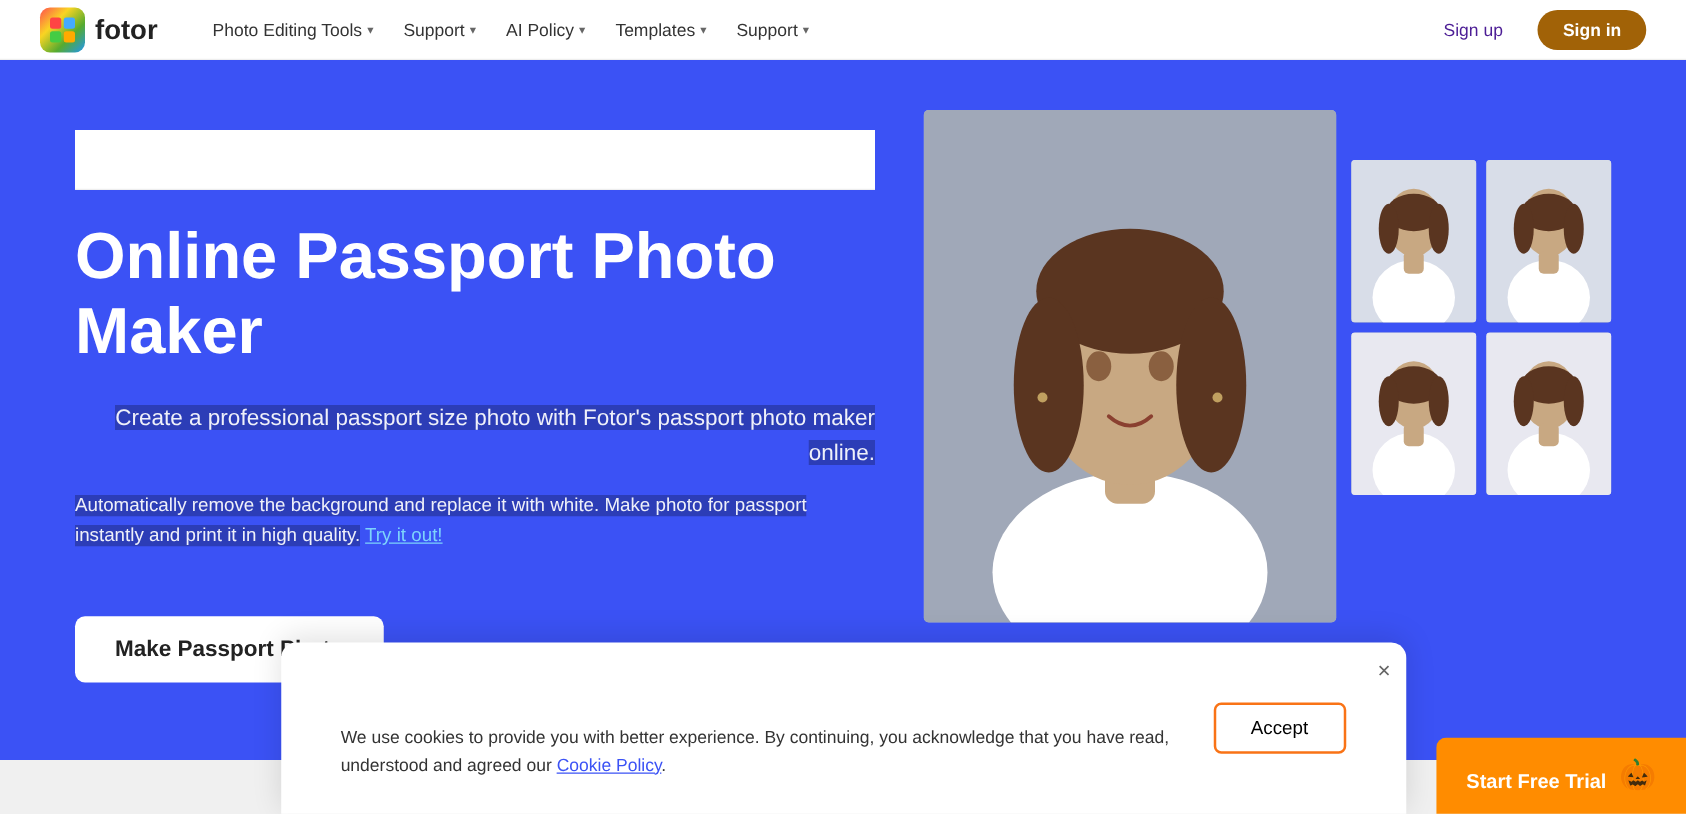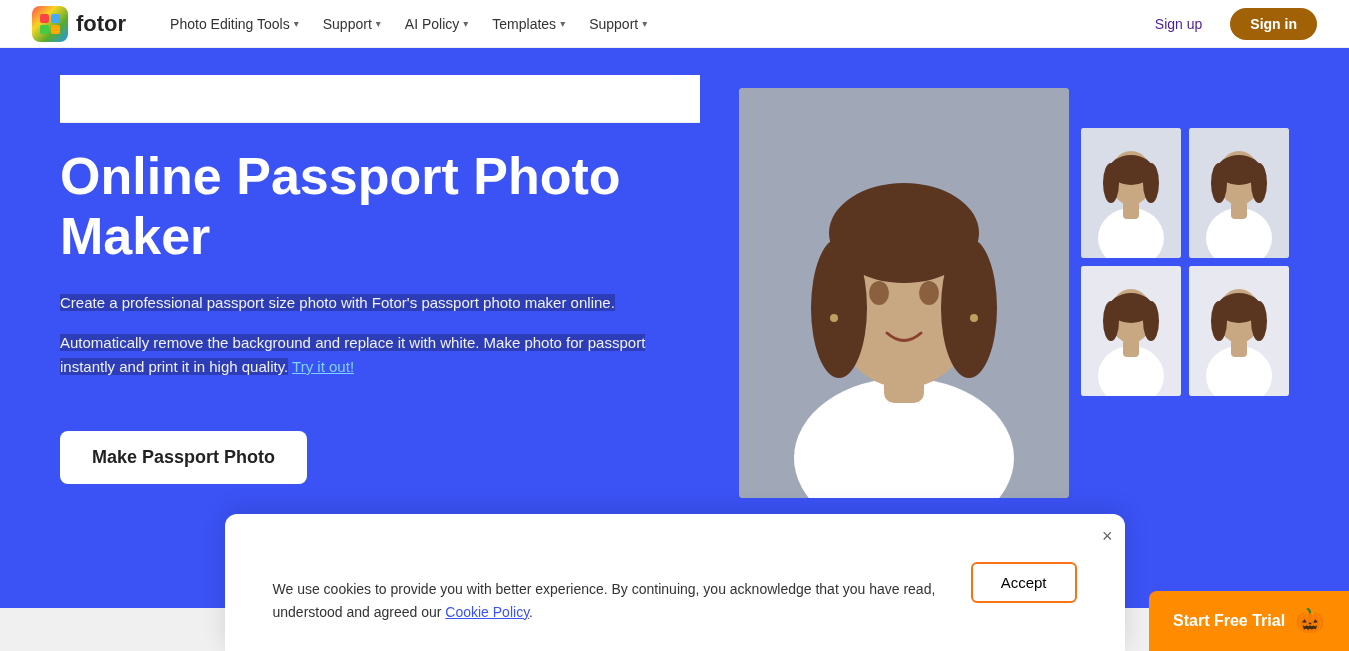--- a/index.html
+++ b/index.html
@@ -35,40 +35,41 @@
     }
     .btn-signin {
       padding: 8px 20px; font-size: 14px; color: #fff;
       background: #a16207; border: none; border-radius: 20px; cursor: pointer; font-weight: 600;
     }
 
     
     .hero {
       background: #3b52f5;
       min-height: 560px;
-      padding: 27px 60px 60px 60px;
+      padding: 56px 60px 60px 60px;
       display: flex; align-items: flex-start;
       position: relative; overflow: hidden;
     }
     .hero-content { max-width: 640px; flex: 1; }
     .breadcrumb {
       display: flex; align-items: center; gap: 6px;
       font-size: 13px; color: rgba(255,255,255,0.8);
       margin-bottom: 24px;
     }
     .breadcrumb a { color: rgba(255,255,255,0.8); text-decoration: none; cursor: pointer; }
     .breadcrumb-sep { color: rgba(255,255,255,0.6); font-size: 11px; }
     .breadcrumb-current { color: #fff; font-weight: 600; }
     .hero-title {
       font-size: 52px; font-weight: 800; color: #fff;
       line-height: 1.15; margin-bottom: 24px;
     }
     .hero-desc {
-      font-size: 15px; color: rgba(255,255,255,0.92); line-height: 1.6;
+      font-size: 18px; color: rgba(255,255,255,0.92); line-height: 1.6;
       margin-bottom: 16px;
+      text-align: right;
     }
     .hero-desc-highlight {
       background: rgba(0,0,0,0.25); display: inline;
     }
     .hero-desc2 {
       font-size: 15px; color: rgba(255,255,255,0.92); line-height: 1.6;
       margin-bottom: 52px;
     }
     .hero-desc2 .link { color: #7dd3fc; text-decoration: underline; cursor: pointer; }
     .btn-make-passport {
@@ -136,21 +137,21 @@
       cursor: pointer; font-weight: 500; white-space: nowrap;
     }
 
     
     .free-trial-btn {
       position: fixed; bottom: 0; right: 0;
       background: #ff8c00;
       color: #fff; font-size: 16px; font-weight: 700;
       padding: 16px 24px;
       border: none; cursor: pointer;
-      display: flex; align-items: center; gap: 10px;
+      display: flex; align-items: flex-end; gap: 10px;
       border-radius: 8px 0 0 0;
     }
     .pumpkin-icon { font-size: 24px; }
 
     
     .bottom-strip {
       background: #f0f0f0; height: 90px;
     }
   </style>
 </head>

